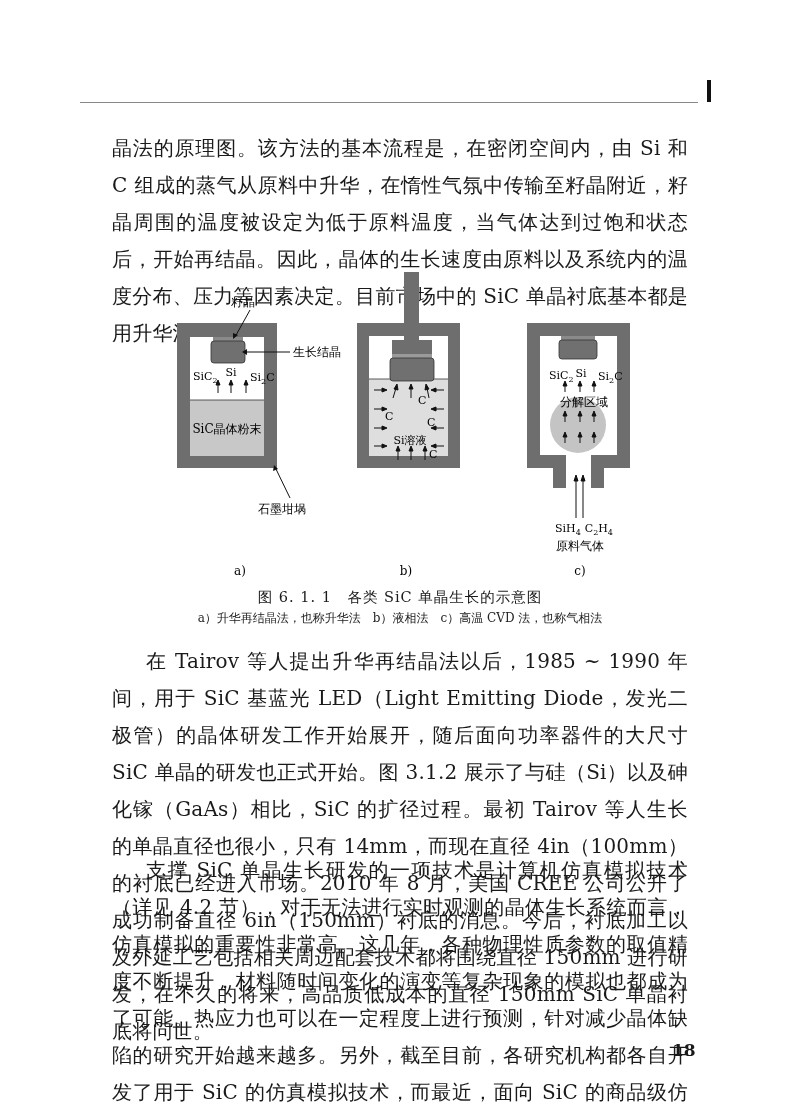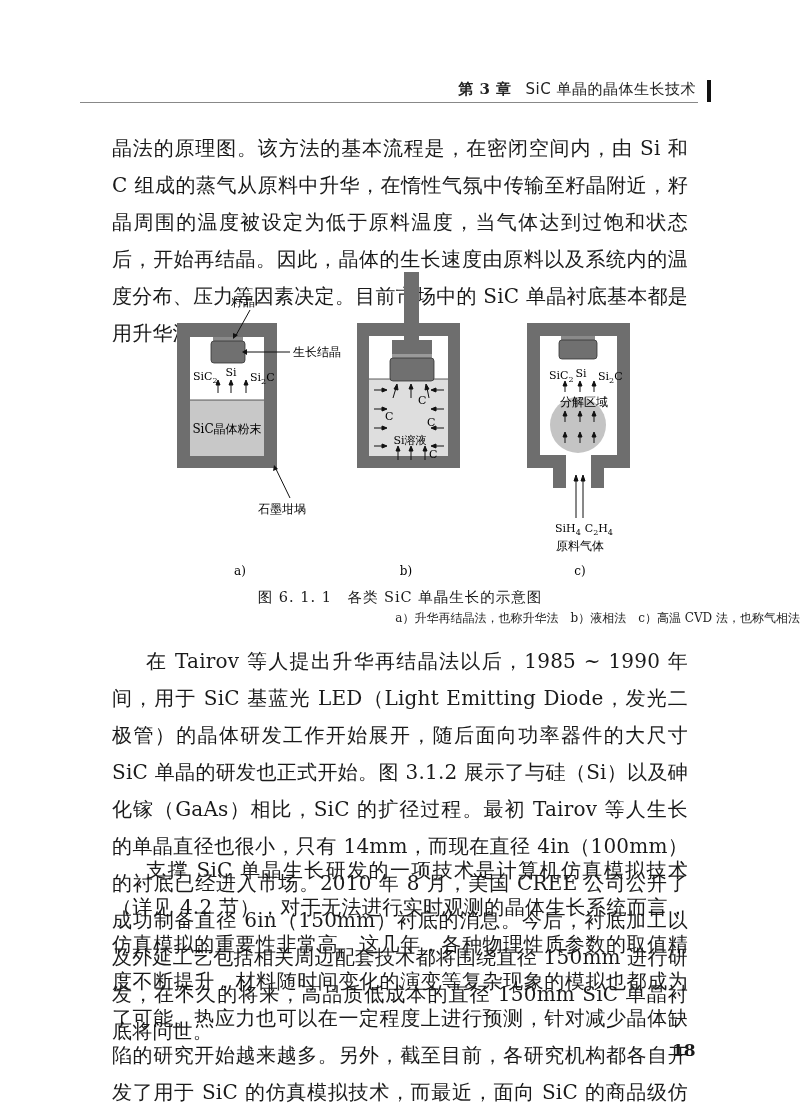--- a/index.html
+++ b/index.html
@@ -11,31 +11,28 @@
                  font-size: 15px; color: #222; letter-spacing: 0.5px; }
   .header-text .chap { font-weight: bold; font-family: "DejaVu Serif", serif; margin-right: 14px; }
   .header-bar { position: absolute; left: 707px; top: 2px; width: 4px; height: 22px; background: #111; }
   .para { position: absolute; left: 112px; width: 576px; font-size: 20px; line-height: 37px;
           text-align: justify; text-justify: inter-character; letter-spacing: 0.2px; }
   .p1 { top: 130px; }
   .p2 { top: 643px; text-indent: 34px; }
   .p3 { top: 852px; text-indent: 34px; }
   .figure { position: absolute; left: 0; top: 265px; width: 638px; height: 320px; text-align: right; }
   .fig-caption { position: absolute; top: 588px; left: 0; width: 800px; text-align: center; font-size: 14.5px; letter-spacing: 1px; }
-  .fig-sub { position: absolute; top: 610px; left: 0; width: 800px; text-align: right; font-size: 12px; color: #222; }
+  .fig-sub { position: absolute; top: 610px; left: 0; width: 800px; text-align: center; font-size: 12px; color: #222; }
   .page-num { position: absolute; top: 1040px; left: 672px; font-weight: bold; font-size: 17px; font-family: "DejaVu Serif", serif; }
   svg text { font-family: "DejaVu Serif", "Liberation Serif", serif; }
 </style>
 </head>
 <body>
 
 <div class="header">
-  <div class="header-text">
-    <span class="chap">第 3 章</span><span>SiC 单晶的晶体生长技术</span>
-  </div>
   <div class="header-rule"></div>
   <div class="header-bar"></div>
 </div>
 
 <div class="para p1">晶法的原理图。该方法的基本流程是，在密闭空间内，由 Si 和 C 组成的蒸气从原料中升华，在惰性气氛中传输至籽晶附近，籽晶周围的温度被设定为低于原料温度，当气体达到过饱和状态后，开始再结晶。因此，晶体的生长速度由原料以及系统内的温度分布、压力等因素决定。目前市场中的 SiC 单晶衬底基本都是用升华法生产的。</div>
 
 <div class="figure">
   <svg width="800" height="320" viewBox="0 265 800 320" xmlns="http://www.w3.org/2000/svg">
 
     <g>

